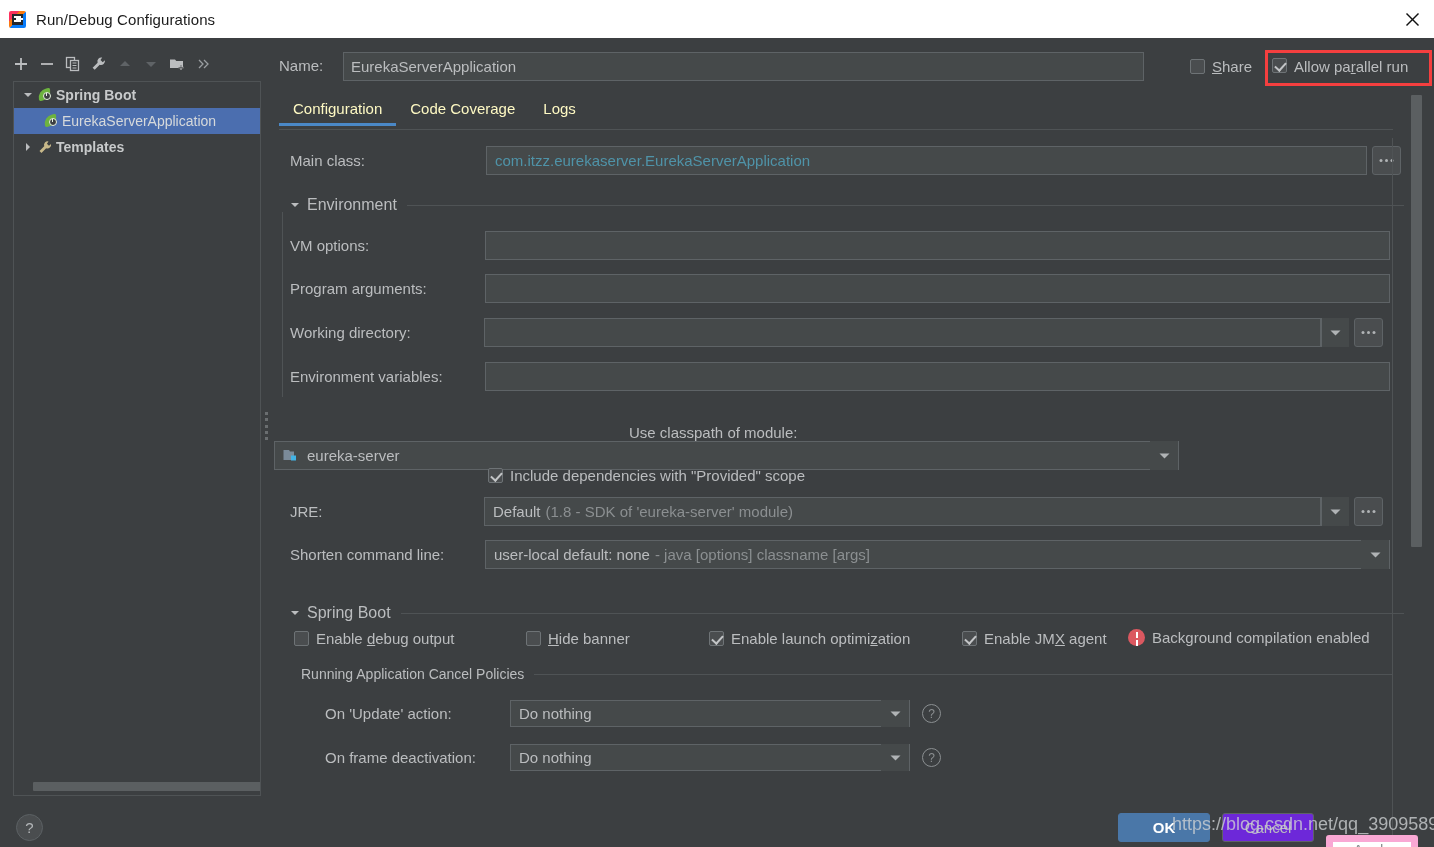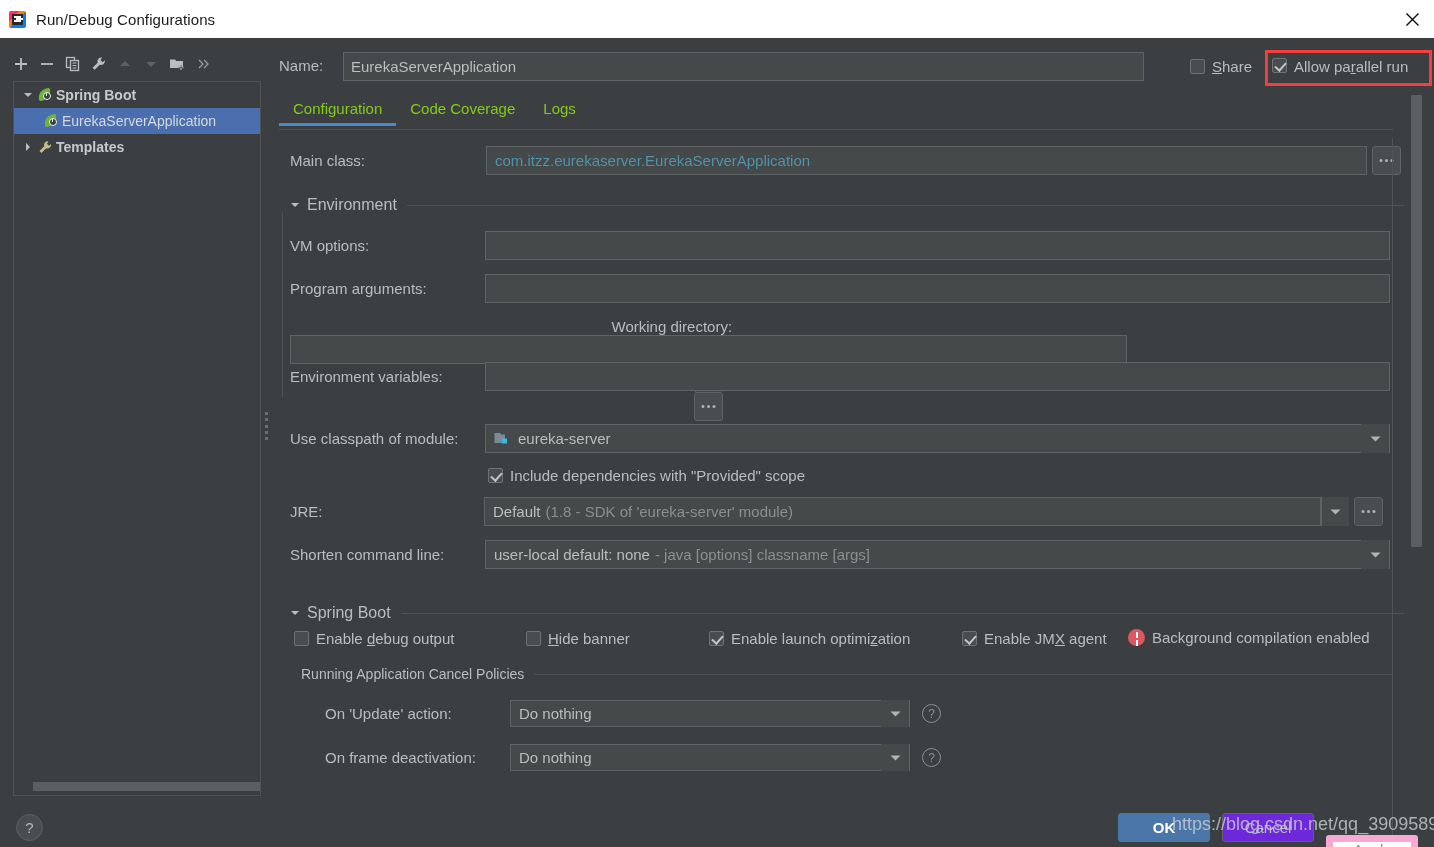--- a/index.html
+++ b/index.html
@@ -179,21 +179,21 @@
   .cb-label { font-size: 15px; color: #bbbdbf; }
   .und { text-decoration: underline; }
 
   
   .tabs {
     position: absolute; left: 279px; top: 98px;
     width: 1114px; height: 32px;
     display: flex; align-items: flex-start;
   }
   .tab {
-    font-size: 15px; color: #84cc16; padding: 2px 14px 9px 14px;
+    font-size: 15px; color: #fef9c3; padding: 2px 14px 9px 14px;
     cursor: pointer; position: relative;
   }
   .tab.active::after {
     content: ""; position: absolute; left: 0; right: 0; bottom: 0;
     height: 3px; background: #4a88c7;
   }
   .tabs-underline {
     position: absolute; left: 279px; top: 129px; width: 1114px;
     height: 1px; background: #4f5355;
   }
@@ -463,21 +463,21 @@
   <div class="row" style="left:290px; top:231px;">
     <span class="flabel" style="width:195px;">VM options:</span>
     <span class="field" style="width:905px; position:relative;"></span>
   </div>
 
   <div class="row" style="left:290px; top:274px;">
     <span class="flabel" style="width:195px;">Program arguments:</span>
     <span class="field" style="width:905px; position:relative;"></span>
   </div>
 
-  <div class="row" style="left:290px; top:318px;flex-direction:column;">
+  <div class="row" style="left:290px; top:318px;">
     <span class="flabel" style="width:194px;">Working directory:</span>
     <span class="field" style="width:837px; padding-right:0;"></span>
     <span class="dd-arrow">
       <svg width="11" height="8" viewBox="0 0 11 8">
           <path d="M0.5 1.5l5 5 5-5z" fill="#b0b3b5"></path>
         </svg>
     </span>
     <span style="width:5px;"></span>
     <span class="btn-sq">
       <svg width="15" height="5" viewBox="0 0 15 5">
@@ -486,21 +486,21 @@
           <circle cx="13" cy="2.5" r="1.5" fill="#b0b3b5"></circle>
         </svg>
     </span>
   </div>
 
   <div class="row" style="left:290px; top:362px;">
     <span class="flabel" style="width:195px;">Environment variables:</span>
     <span class="field" style="width:905px; position:relative;"></span>
   </div>
 
-  <div class="row" style="left:290px; top:424px;">
+  <div class="row" style="left:274px; top:424px;flex-direction:column;">
     <span class="flabel" style="width:195px;">Use classpath of module:</span>
     <span class="field" style="width:905px; padding-right:0; position:relative;">
       <span style="margin-right:8px; display:flex;">
         <svg width="16" height="15" viewBox="0 0 16 15">
           <path d="M0.5 2h5.5l1 1.6H11V12H0.5z" fill="#7a8a99"></path>
           <rect x="8" y="7.5" width="5" height="5" fill="#42b3e5"></rect>
         </svg>
       </span>
       <span>eureka-server</span>
       <span class="dd-arrow" style="position:absolute; right:0; top:-1px; border-left:none;">

